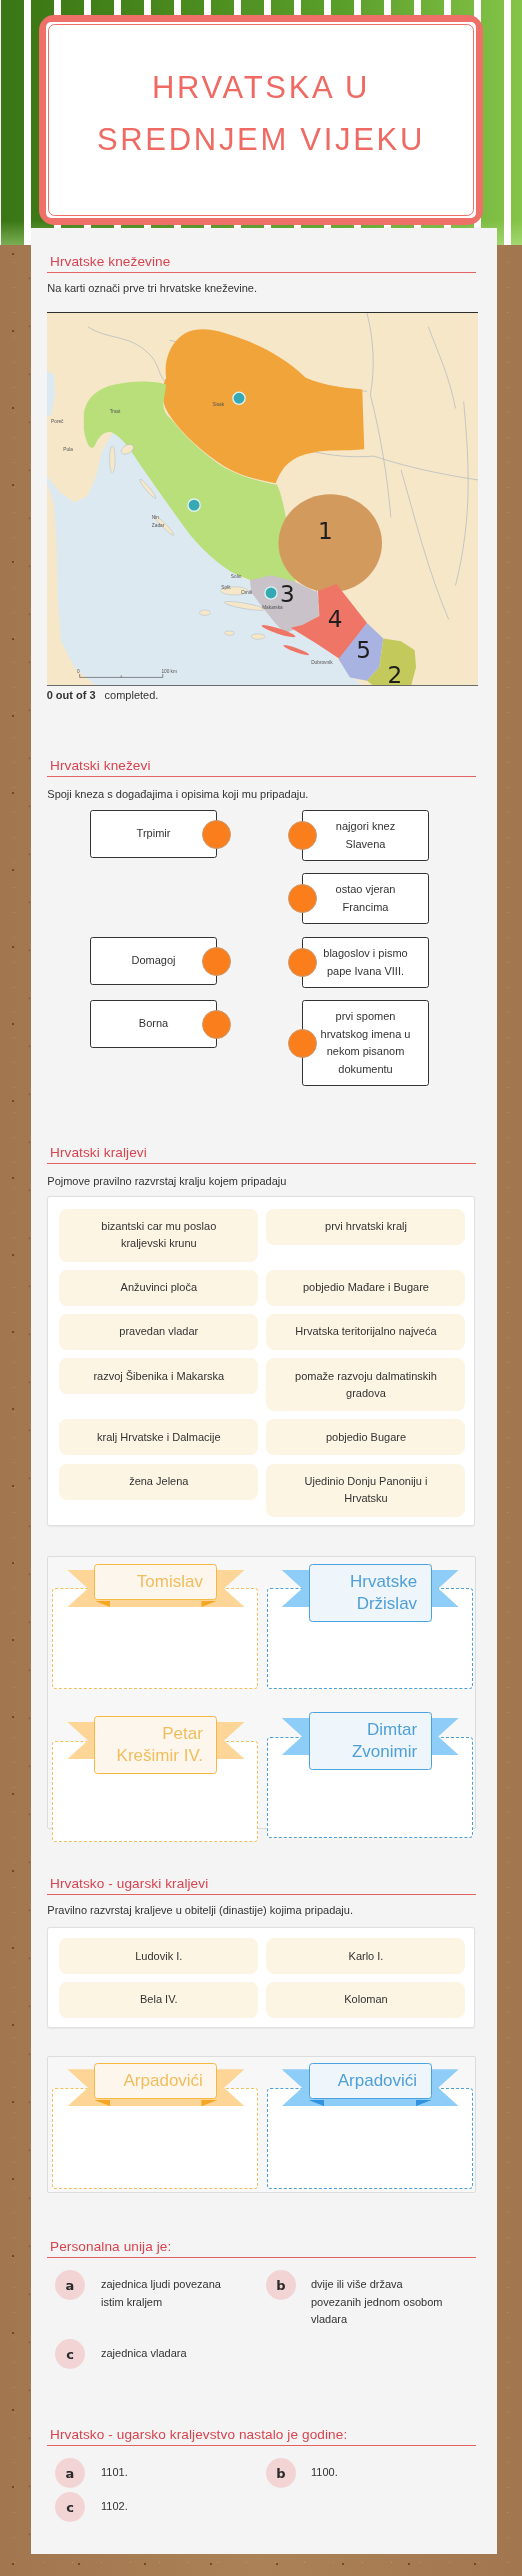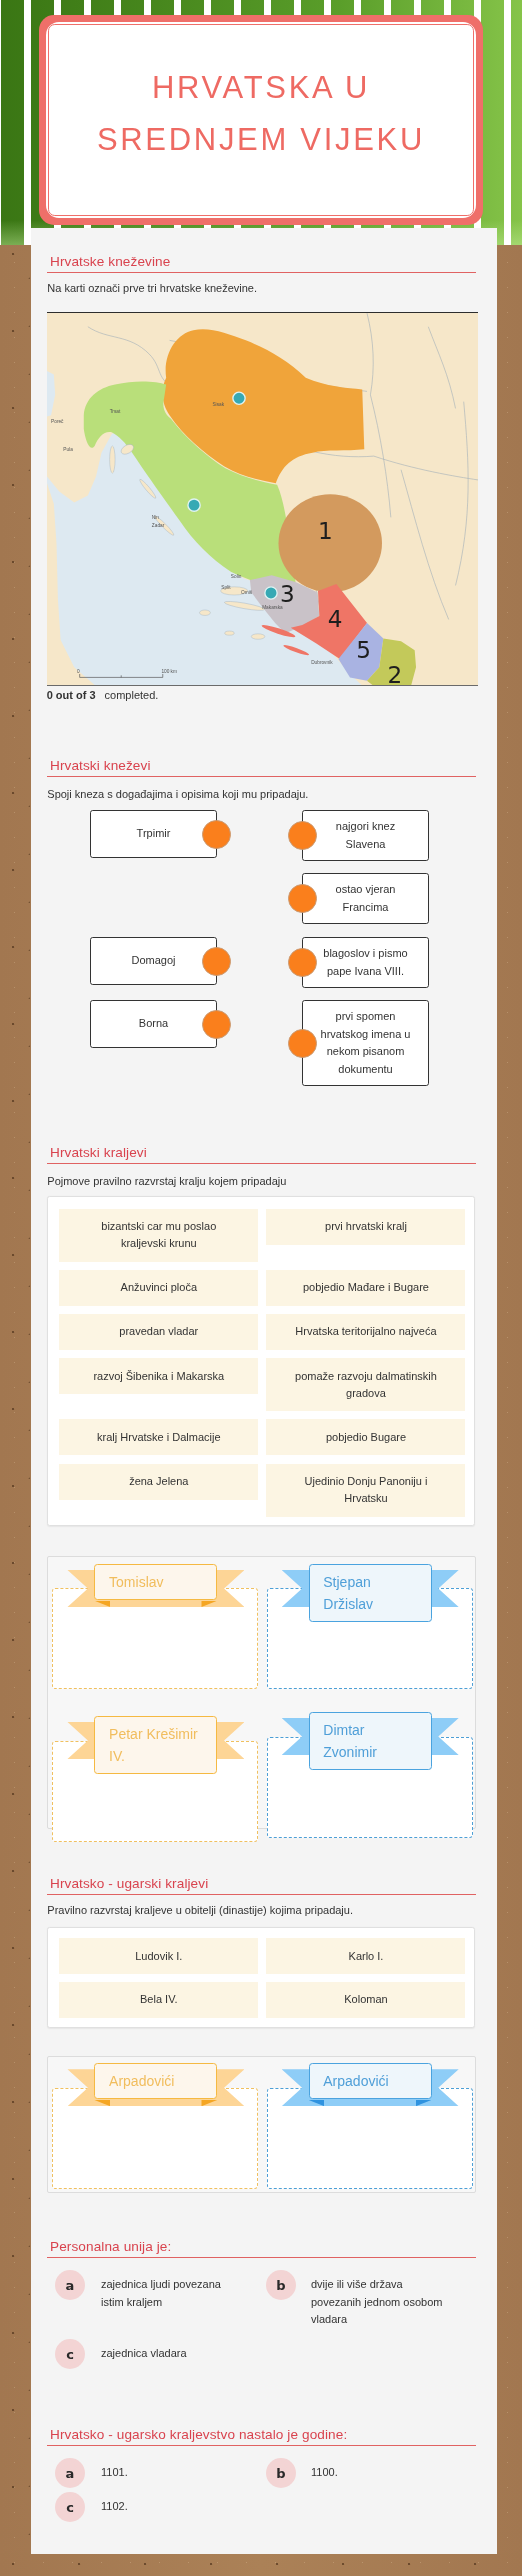--- a/index.html
+++ b/index.html
@@ -12,47 +12,47 @@
   radial-gradient(circle at 50% 50%, rgba(255,235,200,.22) 0 0.7px, transparent 1px),
   linear-gradient(90deg,#a27750,#ab8157 50%,#a27750);
  background-size:66px 77px,42px 48px,29px 25px,100% 100%;}
 .header{position:absolute;left:0;top:0;width:523px;height:245px;
  background:
   repeating-linear-gradient(90deg,#fff 0 1.4px,transparent 1.4px 24.5px,#fff 24.5px 30px),
   linear-gradient(180deg,rgba(255,255,255,0) 0 90%,rgba(200,240,160,.45) 100%),
   linear-gradient(90deg,#3a7614 0%,#47871d 30%,#5a9e2a 65%,#86c449 100%);
  background-size:30px 100%,100% 100%,100% 100%;}
 .card{position:absolute;left:39px;top:15px;width:444px;height:210px;background:#ef6f69;border-radius:15px;padding:6.8px}
-.card-ring{width:100%;height:100%;background:#fff;border-radius:13px;padding:2.7px}
+.card-ring{width:100%;height:100%;background:#fff;border-radius:5px;padding:2.7px}
 .card-inner{position:relative;width:100%;height:100%;border:1.4px solid #ef6f69;border-radius:6.8px;background:#fff}
 .title-line{position:absolute;left:0;width:100%;text-align:center;font-size:31px;line-height:31px;letter-spacing:2.7px;color:#ee6a63;font-weight:normal}
 .panel{position:absolute;left:31px;top:228px;width:466px;height:2326px;background:#f4f4f4}
 .sec-title{position:absolute;left:16.3px;width:429px;height:20.4px;border-bottom:1px solid #e06262;font-size:13.6px;line-height:17.7px;color:#d9434e;padding-left:2.7px;font-weight:normal;letter-spacing:0.1px}
 .instr{position:absolute;left:16.3px;font-size:11px;line-height:13.6px;color:#333}
 .map{position:absolute;left:15.7px;top:84px;width:431px;height:374px;border-top:1.4px solid #2d2d2d;border-bottom:1.4px solid #6a6a6a;overflow:hidden;background:#f6e7c9;cursor:pointer}
 .map svg{display:block}
 .progress{position:absolute;left:15.7px;top:461px;font-size:11px;line-height:13.6px;color:#333}
 .progress b{font-weight:bold}
 .progress span{margin-left:9px}
 .mbox{position:absolute;width:127px;min-height:48px;background:#fff;border:0.7px solid #333;border-radius:2.7px;display:flex;align-items:center;justify-content:center;text-align:center;font-size:11px;line-height:17.7px;color:#333;cursor:pointer}
 .mbox.l{left:59px;height:48px}
 .mbox.r{left:271px;width:127px;padding:6.8px 15.7px}
 .dot{position:absolute;top:50%;width:29px;height:29px;margin-top:-14.3px;border-radius:50%;background:#fa7f1c;border:1px solid #c99a73;cursor:pointer}
 .mbox.l .dot{right:-15px}
 .mbox.r .dot{left:-15px}
 .sort-box{position:absolute;left:16.3px;width:428px;background:#fff;border:0.7px solid #e0e0e0;border-radius:2.7px;box-shadow:0 0.7px 1.4px rgba(0,0,0,.06);padding:11.6px 10.2px 8.2px 11px;display:grid;grid-template-columns:199px 199px;column-gap:8.2px;row-gap:8.2px;align-items:start}
-.sort-item{background:#fcf5e3;border-radius:0;padding:9.5px 24.5px;font-size:11px;line-height:17px;text-align:center;color:#333;cursor:grab}
+.sort-item{background:#fcf5e3;border-radius:8px;padding:9.5px 24.5px;font-size:11px;line-height:17px;text-align:center;color:#333;cursor:grab}
 .bucket-wrap{position:absolute;left:15.7px;width:429px;background:#f7f7f7;border:0.7px solid #dcdcdc;border-radius:2px}
 .bucket{position:absolute;width:206px;height:126px;cursor:pointer}
 .bucket .dash{position:absolute;left:0;top:24.5px;width:206px;height:101px;border:1.4px dashed;border-radius:3.4px;background:#fff}
 .bucket .tails{position:absolute;left:15px;top:6.1px;width:177px;height:37px;clip-path:polygon(0 0,100% 0,calc(100% - 20.4px) 50%,100% 100%,0 100%,20.4px 50%)}
 .bucket .fold{position:absolute;top:37px;width:15.7px;height:6.1px}
 .bucket .fl{left:42px;clip-path:polygon(0 0,100% 0,100% 100%)}
 .bucket .fr{left:149px;clip-path:polygon(0 0,100% 0,0 100%)}
-.bucket .blabel{position:absolute;left:42px;top:0;width:123px;padding:6.1px 13.6px;border:1.4px solid;border-radius:3.4px;font-size:14px;line-height:22px;text-align:left}
+.bucket .blabel{position:absolute;left:42px;top:0;width:123px;padding:6.1px 13.6px;border:1.4px solid;border-radius:3.4px;font-size:17px;line-height:22px;text-align:right}
 .bucket.orange .dash{border-color:#f0c060}
 .bucket.orange .tails{background:#fdd596}
 .bucket.orange .fold{background:#f5a623}
 .bucket.orange .blabel{border-color:#f5b942;background:#fdf6ec;color:#f1bd5d}
 .bucket.blue .dash{border-color:#4d9fd6}
 .bucket.blue .tails{background:#8ecdf7}
 .bucket.blue .fold{background:#2f93e0}
 .bucket.blue .blabel{border-color:#4aa3df;background:#eef6fb;color:#4f9fd8}
 .opt-circle{position:absolute;width:30px;height:30px;border-radius:50%;background:#f3d4d4;display:flex;align-items:center;justify-content:center;font-family:"DejaVu Sans",sans-serif;font-weight:bold;font-size:13px;color:#2a2a2a;cursor:pointer}
 .opt-text{position:absolute;width:135px;font-size:11px;line-height:17.7px;color:#333;cursor:pointer}
@@ -222,21 +222,21 @@
       <div class="tails"></div>
       <div class="fold fl"></div>
       <div class="fold fr"></div>
       <div class="blabel">Tomislav</div>
     </div>
     <div class="bucket blue" style="left:219px;top:6.8px">
       <div class="dash"></div>
       <div class="tails"></div>
       <div class="fold fl"></div>
       <div class="fold fr"></div>
-      <div class="blabel">Stjepan Držislav</div>
+      <div class="blabel">Hrvatske Držislav</div>
     </div>
     <div class="bucket orange" style="left:4.8px;top:159px">
       <div class="dash"></div>
       <div class="tails"></div>
       <div class="fold fl"></div>
       <div class="fold fr"></div>
       <div class="blabel">Petar Krešimir IV.</div>
     </div>
     <div class="bucket blue" style="left:219px;top:155px">
       <div class="dash"></div>

